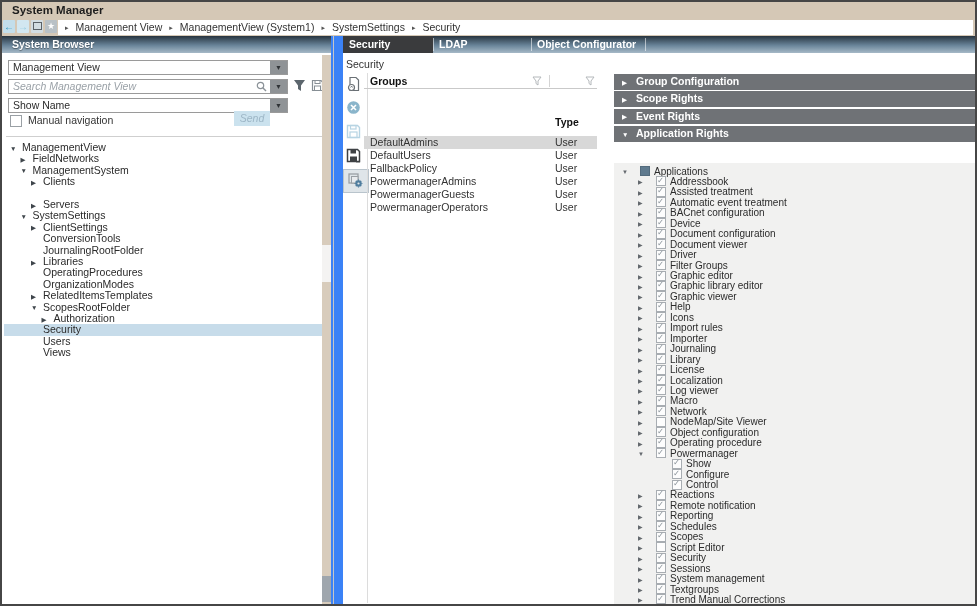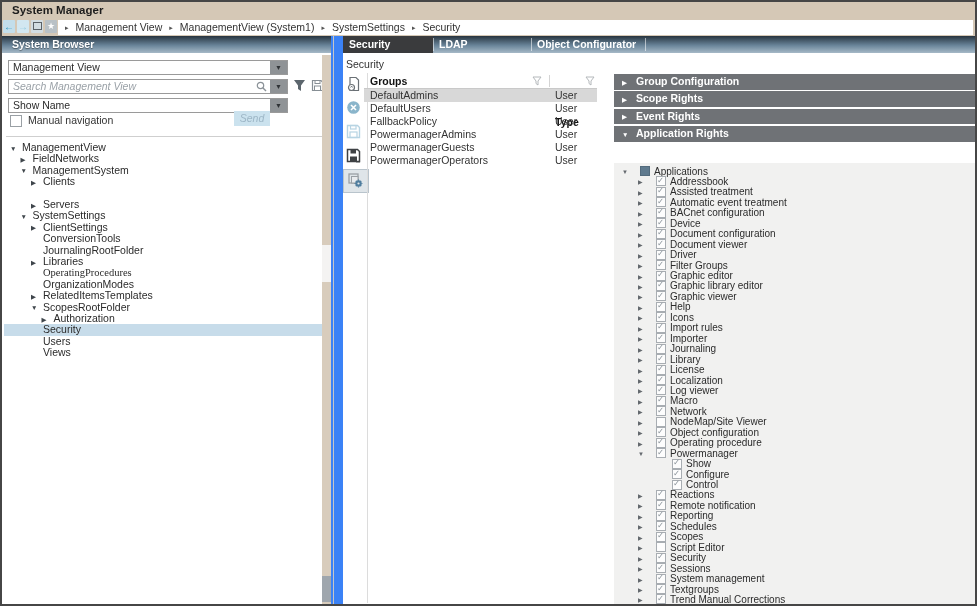--- a/index.html
+++ b/index.html
@@ -54,21 +54,21 @@
   #tool-settings-box{position:absolute;left:0px;top:116px;width:24px;height:22px;background:#dfe5e9;border:1px solid #b9c4cc;}
   #tool-col-line{position:absolute;left:24px;top:20px;width:1px;height:530px;background:#dcdcdc;}
   
   #groups-table{position:absolute;left:21px;top:21px;width:233px;}
   #gt-header{position:relative;height:14px;border-bottom:1px solid #c9c9c9;font-weight:bold;color:#111;}
   #gt-col1{position:absolute;left:6px;top:0;line-height:14px;}
   #gt-col2{position:absolute;left:191px;top:0;line-height:14px;margin-top:41px;}
   #gt-colline{position:absolute;left:185px;top:1px;width:1px;height:12px;background:#d4d4d4;}
   .funnel{position:absolute;top:2px;}
   .grow{position:relative;height:13px;line-height:13px;color:#333;}
-  .grow.sel{background:var(--selection-gray);}
+  .grow.sel{background:var(--selection-gray);margin-top:47px;}
   .grow .g1{position:absolute;left:6px;}
   .grow .g2{position:absolute;left:191px;}
   
   #rightpanel{position:absolute;left:271px;top:21px;width:361px;height:530px;}
   .rp-hdr{position:absolute;left:0;width:361px;height:15.5px;background:var(--section-header);color:#fff;line-height:15.5px;font-weight:600;}
   .rp-hdr .arr{color:#fff;margin-left:8px;width:14px;}
   #rights-content{position:absolute;left:0;top:88.5px;width:361px;height:441px;background:#f1f1f0;}
   #rights-tree{position:absolute;left:0;top:2px;width:361px;height:438px;}
   .rrow{position:absolute;left:0;width:100%;height:10.45px;line-height:10.45px;white-space:nowrap;box-sizing:border-box;font-size:10px;}
   .rrow .arr{width:18px;font-size:6px;color:#64696e;}
@@ -142,21 +142,21 @@
         <div class="trow" style="top: 0px; padding-left: 6px;"><span class="arr">▼</span><span>ManagementView</span></div>
         <div class="trow" style="top: 11.4px; padding-left: 16.5px;"><span class="arr">▶</span><span>FieldNetworks</span></div>
         <div class="trow" style="top: 22.8px; padding-left: 16.5px;"><span class="arr">▼</span><span>ManagementSystem</span></div>
         <div class="trow" style="top: 34.2px; padding-left: 27px;"><span class="arr">▶</span><span>Clients</span></div>
         <div class="trow" style="top: 57px; padding-left: 27px;"><span class="arr">▶</span><span>Servers</span></div>
         <div class="trow" style="top: 68.4px; padding-left: 16.5px;"><span class="arr">▼</span><span>SystemSettings</span></div>
         <div class="trow" style="top: 79.8px; padding-left: 27px;"><span class="arr">▶</span><span>ClientSettings</span></div>
         <div class="trow" style="top: 102.6px; padding-left: 27px;"><span class="arr"></span><span>JournalingRootFolder</span></div>
         <div class="trow" style="top: 91.2px; padding-left: 27px;"><span class="arr"></span><span>ConversionTools</span></div>
         <div class="trow" style="top: 114px; padding-left: 27px;"><span class="arr">▶</span><span>Libraries</span></div>
-        <div class="trow" style="top: 125.4px; padding-left: 27px; font-family: Liberation Serif, serif;"><span class="arr"></span><span>OperatingProcedures</span></div>
+        <div class="trow" style="top: 125.4px; padding-left: 27px;"><span class="arr"></span><span>OperatingProcedures</span></div>
         <div class="trow" style="top: 136.8px; padding-left: 27px;"><span class="arr"></span><span>OrganizationModes</span></div>
         <div class="trow" style="top: 148.2px; padding-left: 27px;"><span class="arr">▶</span><span>RelatedItemsTemplates</span></div>
         <div class="trow" style="top: 159.6px; padding-left: 27px;"><span class="arr">▼</span><span>ScopesRootFolder</span></div>
         <div class="trow" style="top: 171px; padding-left: 37.5px;"><span class="arr">▶</span><span>Authorization</span></div>
         <div class="trow sel" style="top: 182.4px; padding-left: 27px;"><span class="arr"></span><span>Security</span></div>
         <div class="trow" style="top: 193.8px; padding-left: 27px;"><span class="arr"></span><span>Users</span></div>
         <div class="trow" style="top: 205.2px; padding-left: 27px;"><span class="arr"></span><span>Views</span></div>
       </div>
   </div>
 

